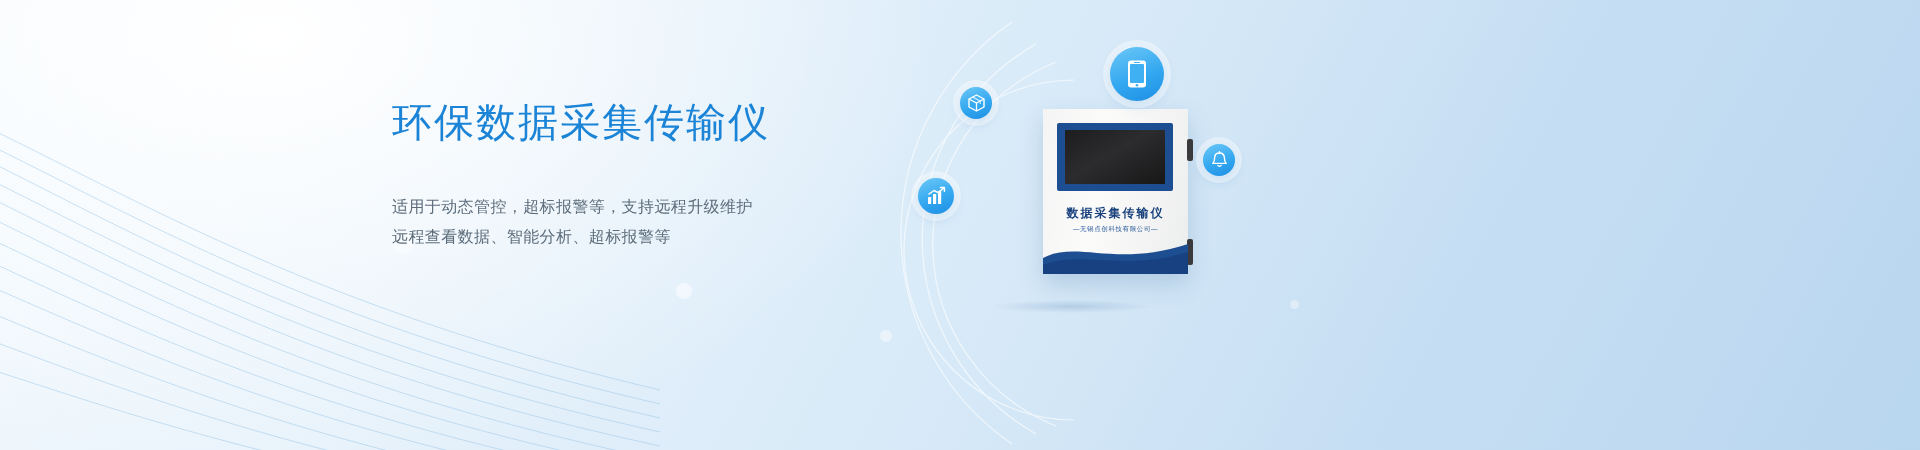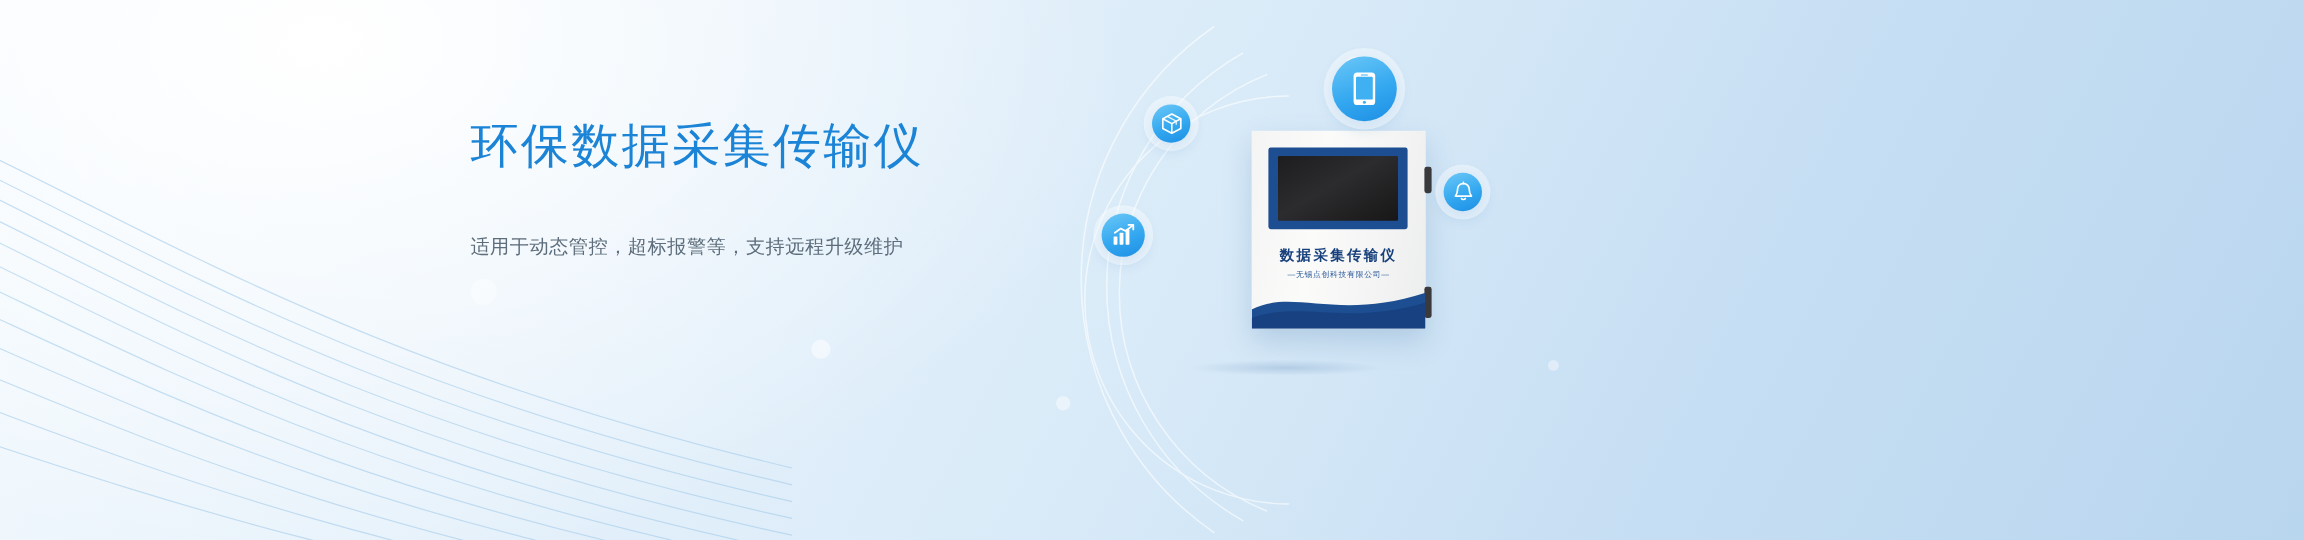--- a/index.html
+++ b/index.html
@@ -120,20 +120,21 @@
   <span class="bubble b1"></span>
   <span class="bubble b2"></span>
   <span class="bubble b3"></span>
   <span class="bubble b4"></span>
   <span class="bubble b5"></span>
 
   <div class="copy">
     <h1 class="title">环保数据采集传输仪</h1>
     <ul class="lines">
       <li>适用于动态管控，超标报警等，支持远程升级维护</li>
+      <li>远程查看数据、智能分析、超标报警等</li>
     </ul>
   </div>
 
   <div class="visual">
 
     <svg class="arcs" viewBox="0 0 560 450" fill="none">
       <g stroke="#ffffff" stroke-width="1.2" opacity=".62" fill="none">
         <path d="M214 420 A 170 170 0 0 1 214 80"></path>
         <path d="M196 426 A 196 196 0 0 1 196 62"></path>
         <path d="M176 434 A 224 224 0 0 1 176 44"></path>

